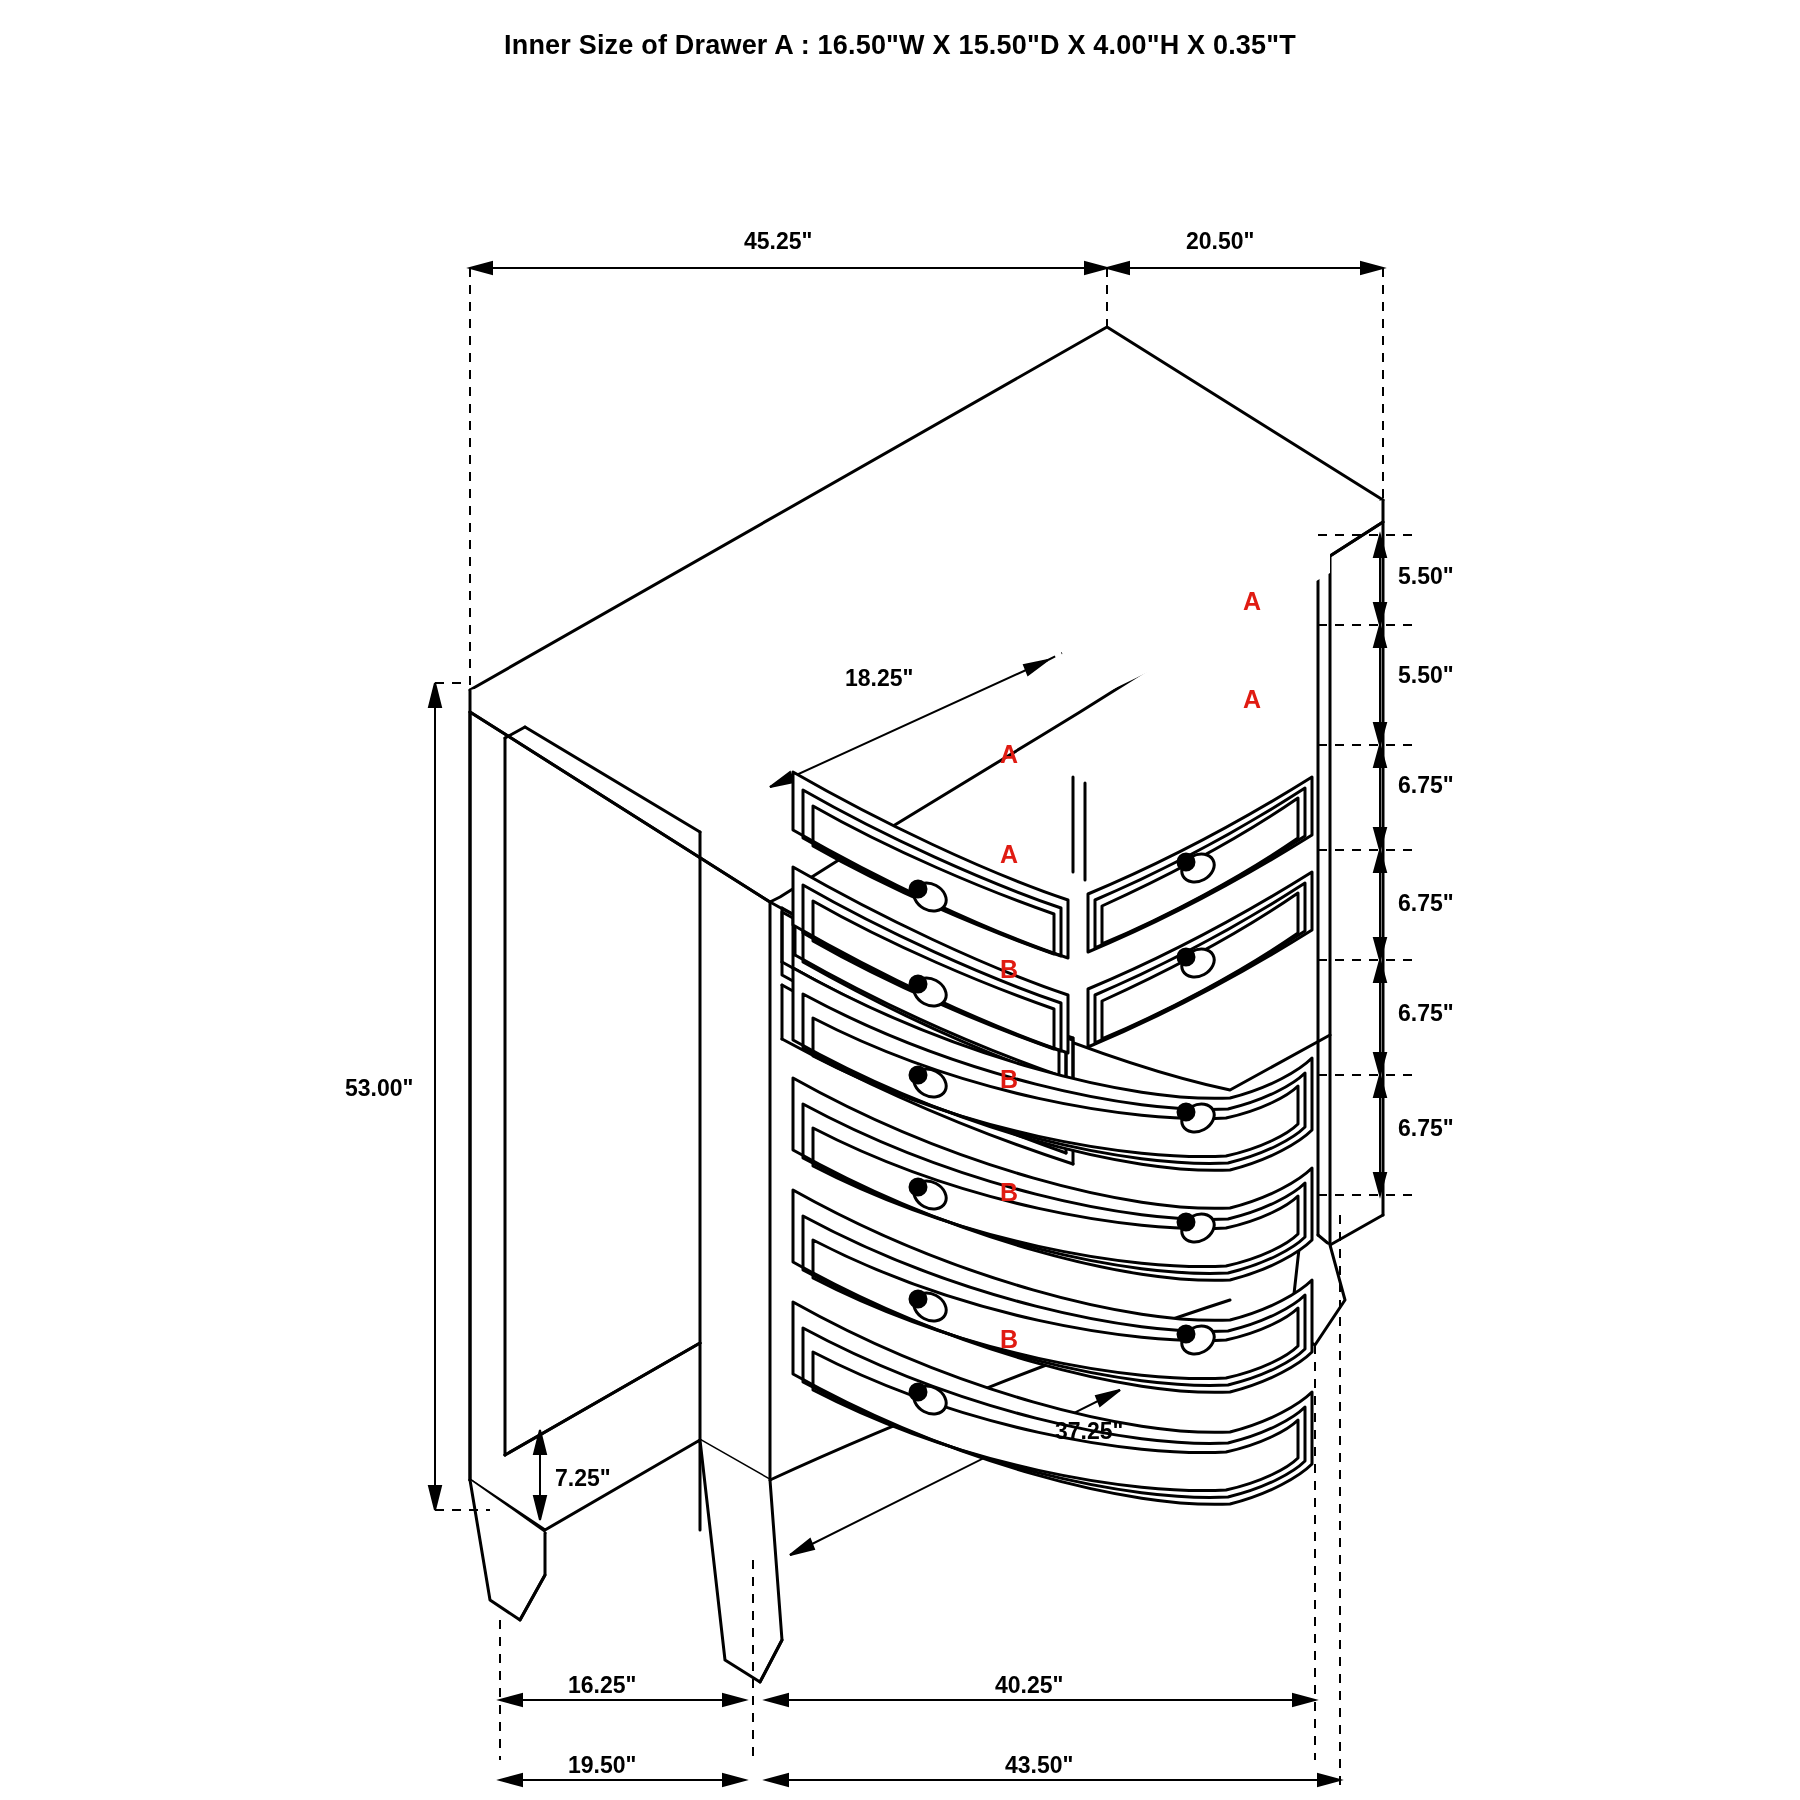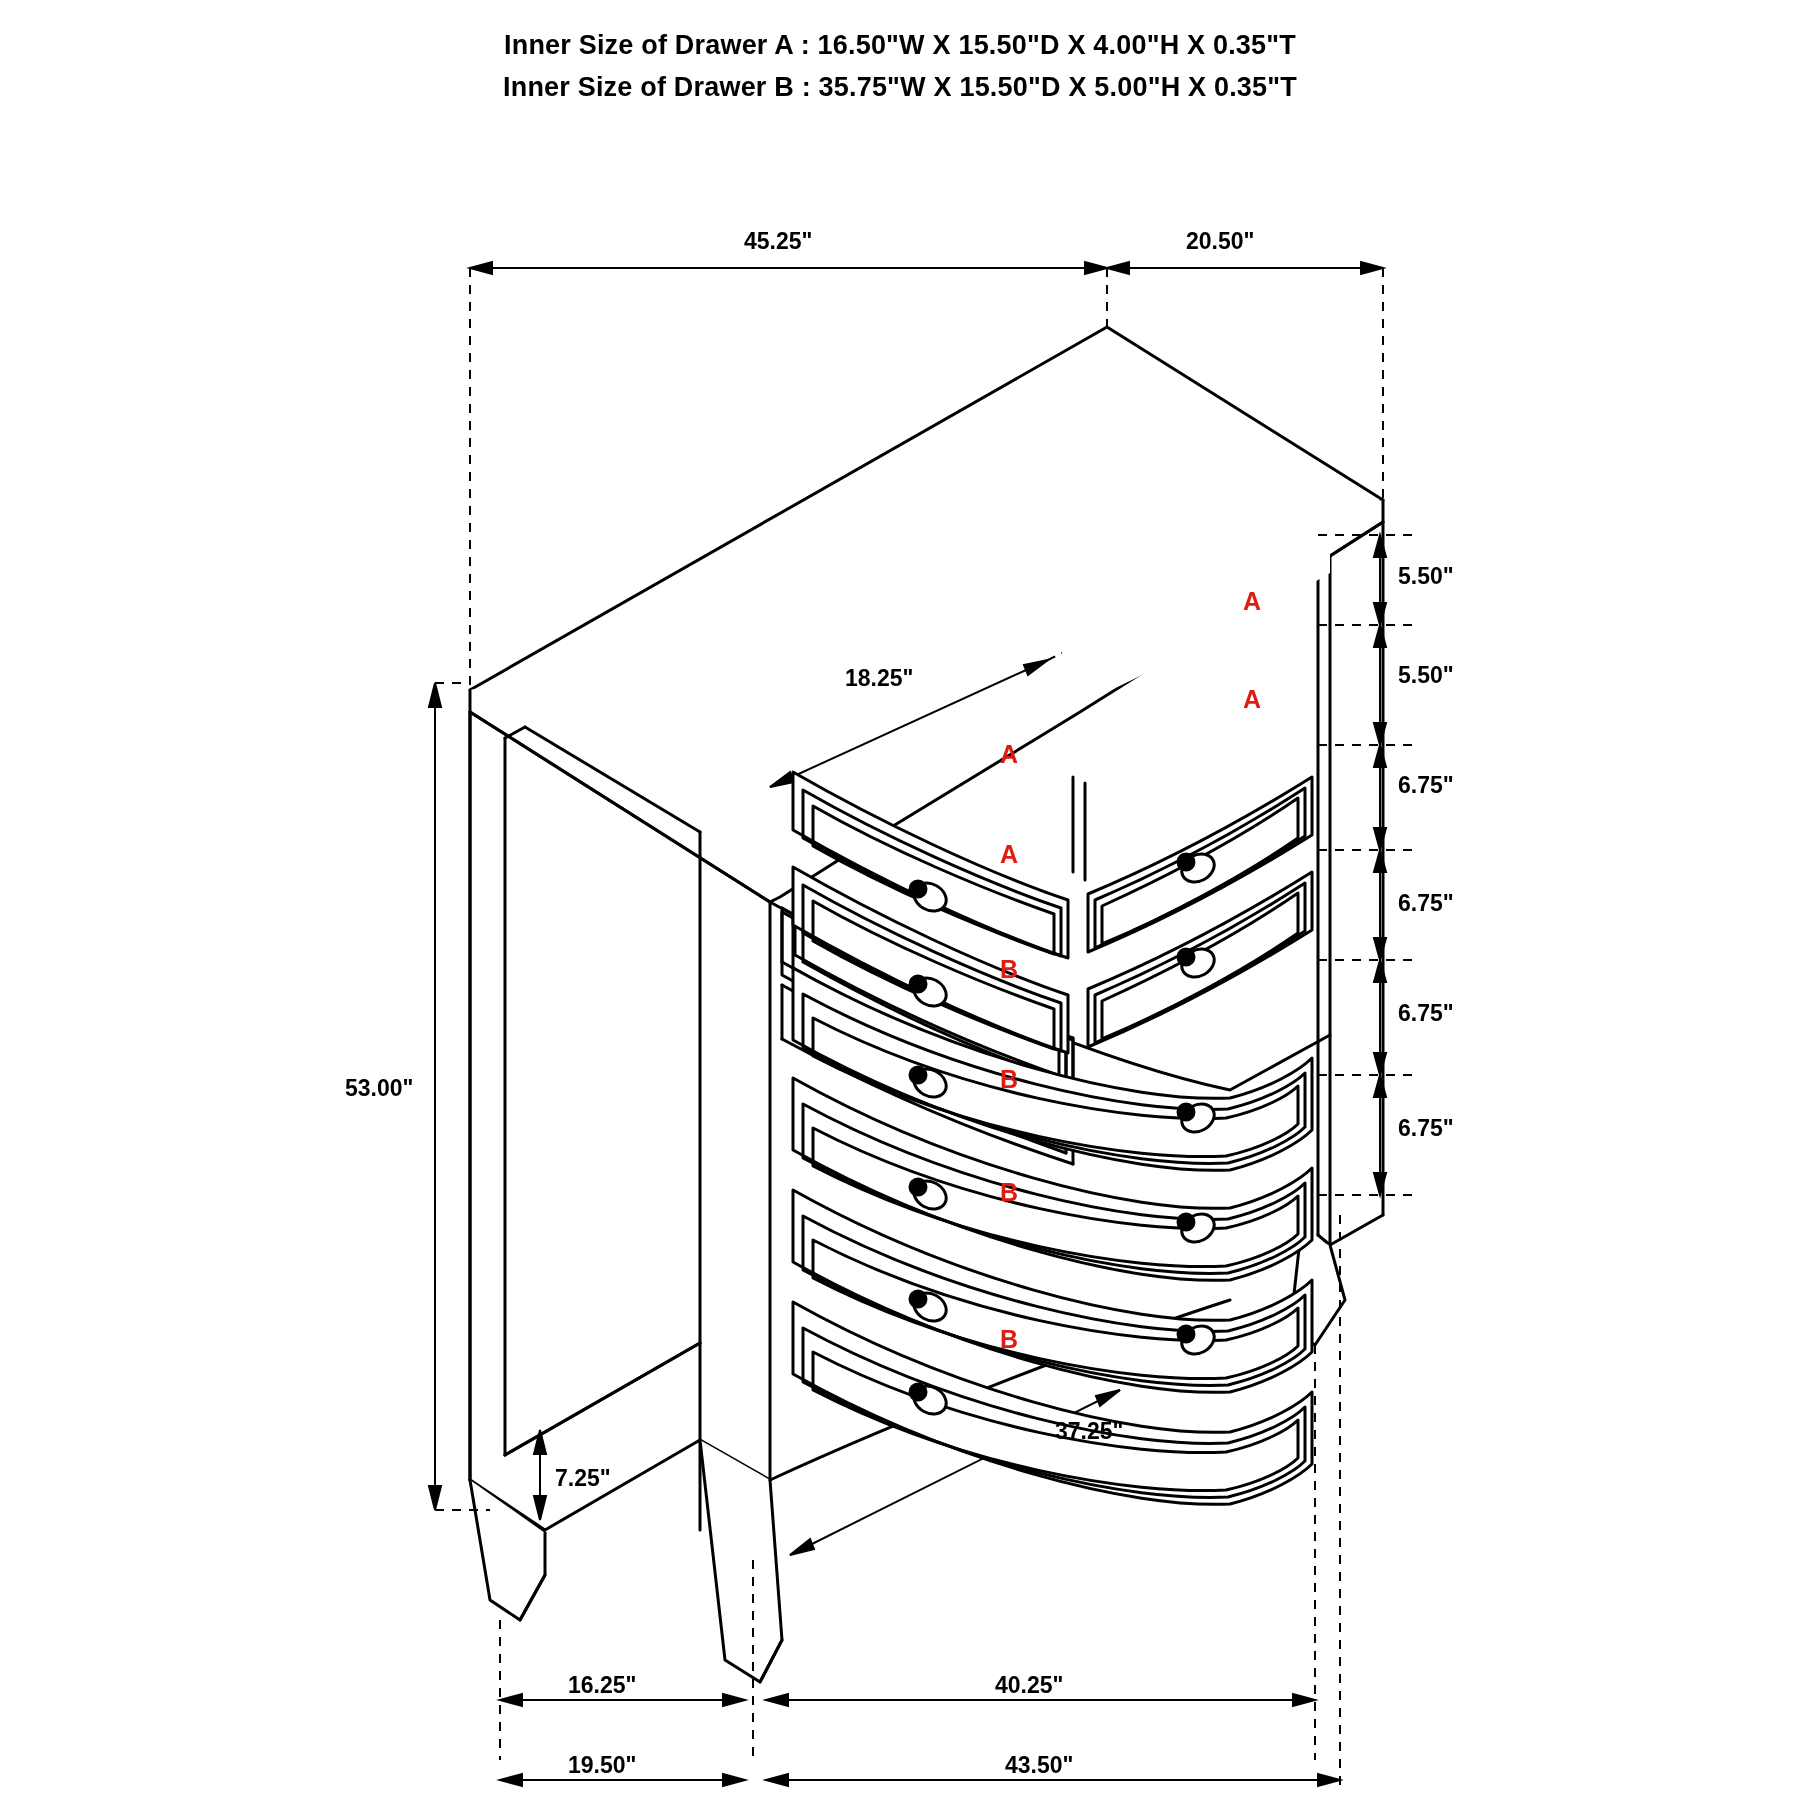--- a/index.html
+++ b/index.html
@@ -49,21 +49,20 @@
     white-space: nowrap;
   }
   svg { position: absolute; left: 0; top: 0; }
 </style>
 </head>
 <body>
 
 <div id="diagram-root">
 
   <div class="header-line" id="header-line-1">Inner Size of Drawer A : 16.50"W X 15.50"D X 4.00"H X 0.35"T</div>
-  <div class="header-line" id="header-line-2">Inner Size of Drawer B : 35.75"W X 15.50"D X 5.00"H X 0.35"T</div>
 
   <svg width="1800" height="1800" viewBox="0 0 1800 1800">
     <g fill="none" stroke="#000000" stroke-width="3" stroke-linejoin="round" stroke-linecap="round">
 
       <path d="M470,690 L1107,327 L1383,500 L1330,534 L1318,540
                C1250,583 1160,640 1080,690
                C1010,733 935,778 880,812
                L780,875 L770,880
                L470,690 Z" fill="#ffffff"></path>
 

